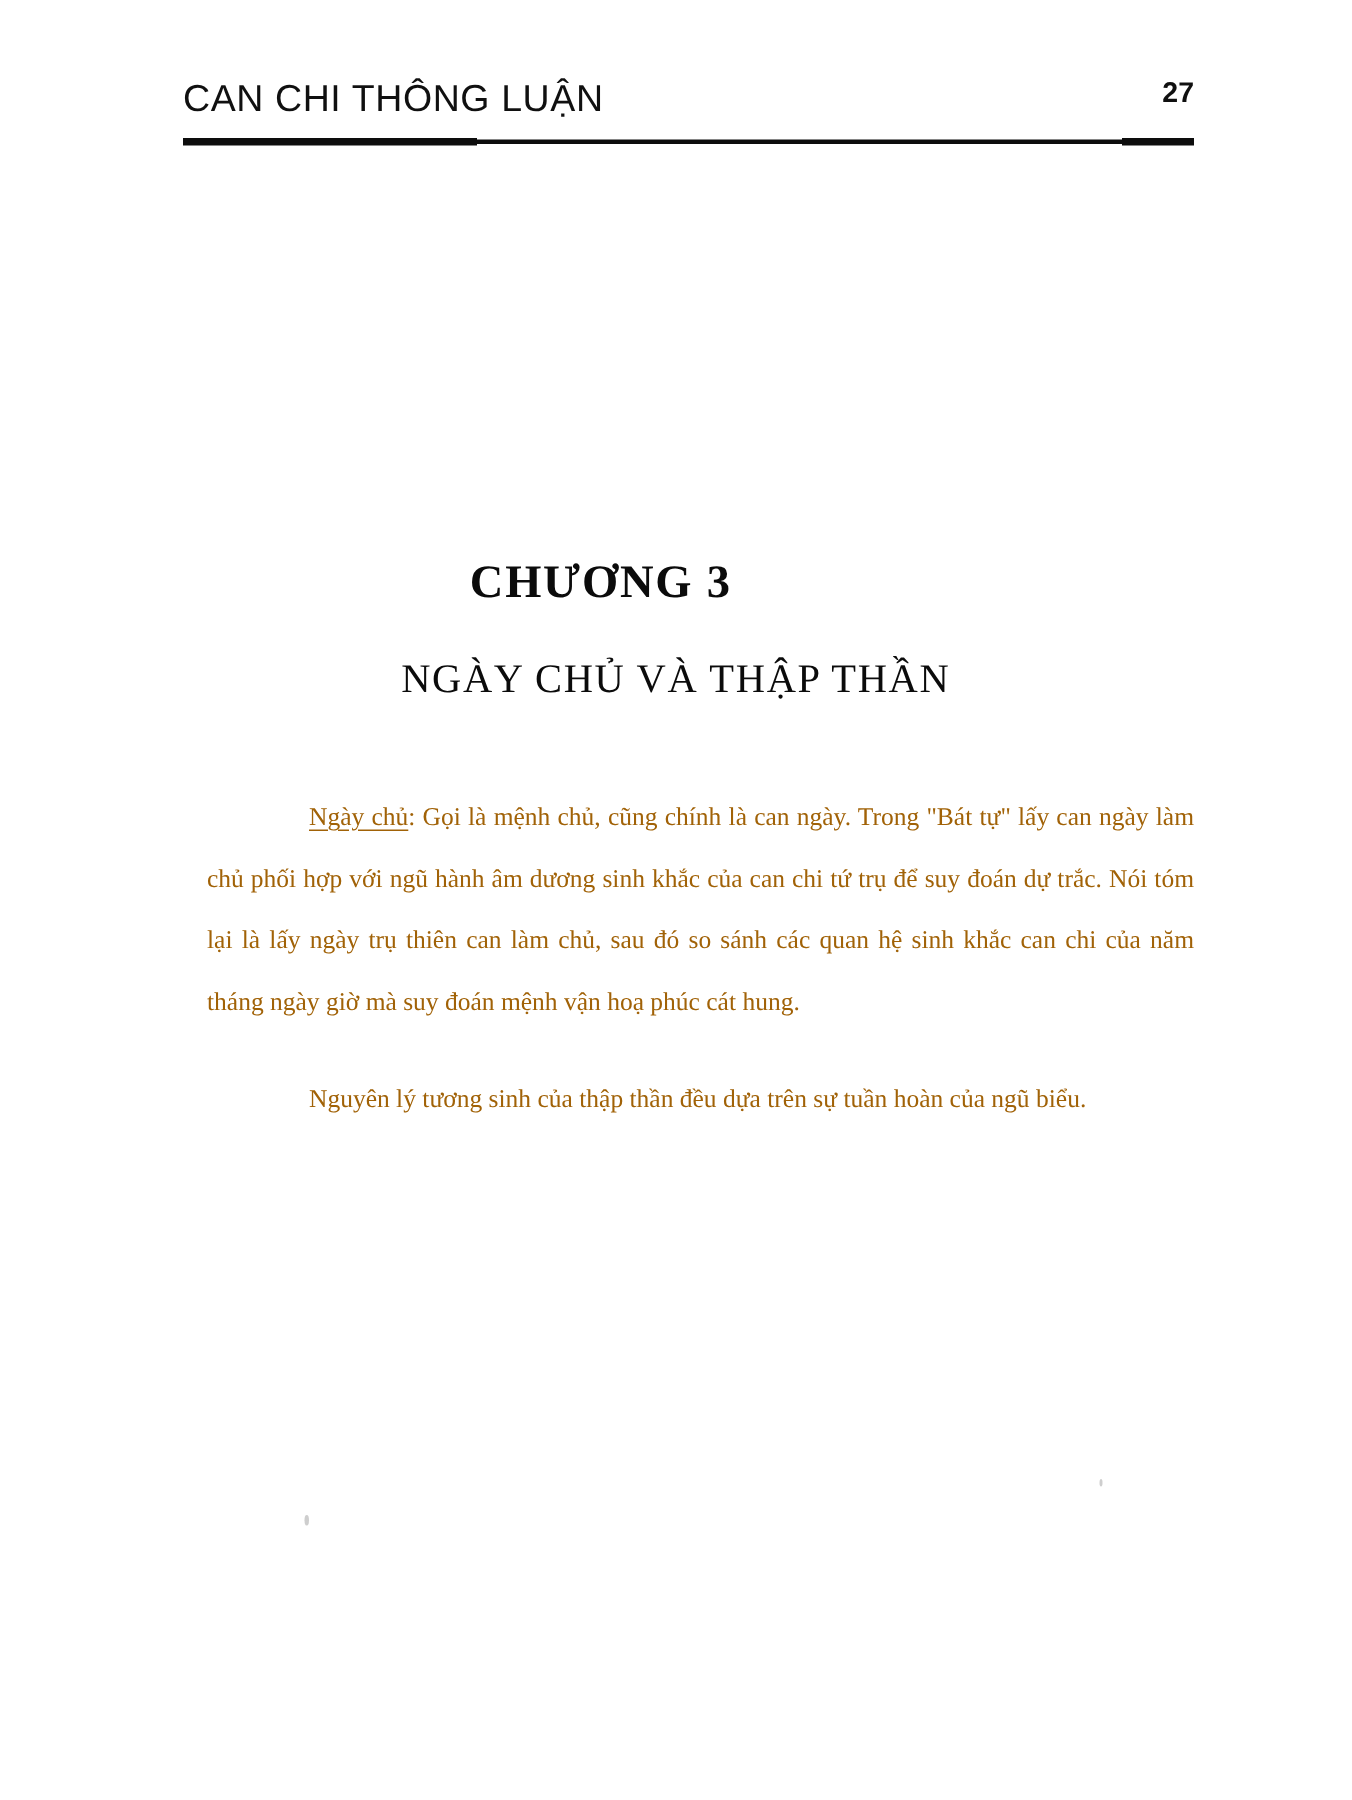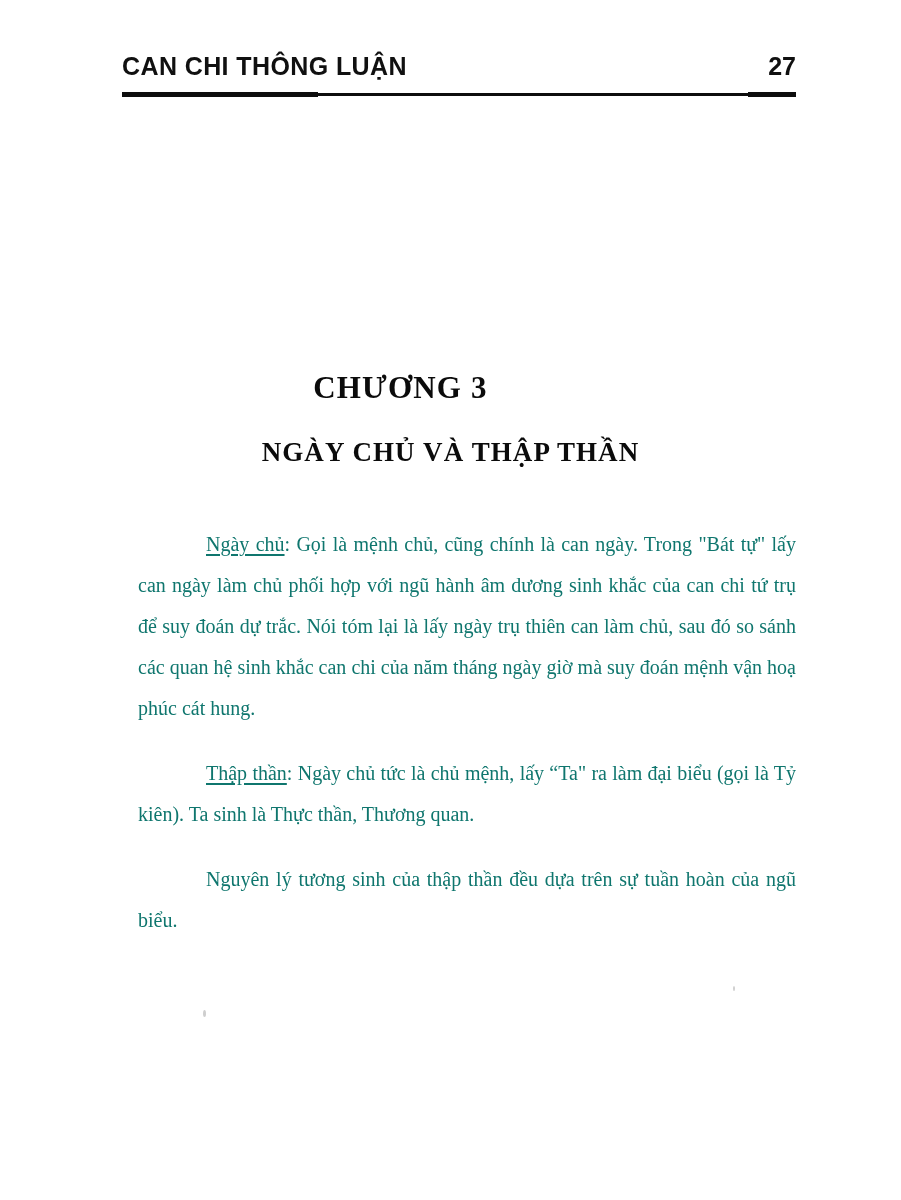--- a/index.html
+++ b/index.html
@@ -28,29 +28,29 @@
     width: 674px;
     height: 40px;
     display: flex;
     align-items: flex-start;
     justify-content: space-between;
   }
 
   .head-title {
     font-family: "Liberation Sans", "DejaVu Sans", sans-serif;
     font-size: 25px;
-    font-weight: 700;
+    font-weight: 400;
     letter-spacing: 0.4px;
     color: #101010;
     white-space: nowrap;
   }
 
   .head-folio {
     font-family: "Liberation Sans", "DejaVu Sans", sans-serif;
-    font-size: 25px;
+    font-size: 19px;
     font-weight: 700;
     color: #101010;
   }
 
   
   .head-rule {
     position: absolute;
     left: 122px;
     top: 92px;
     width: 674px;
@@ -78,41 +78,41 @@
     color: #0b0b0b;
   }
 
   .chapter-title {
     position: absolute;
     left: 0;
     top: 437px;
     width: 901px;
     text-align: center;
     font-size: 27px;
-    font-weight: bold;
+    font-weight: normal;
     letter-spacing: 1.1px;
     color: #0b0b0b;
   }
 
   
   .body-col {
     position: absolute;
     left: 138px;
     top: 524px;
     width: 658px;
   }
 
   p.para {
     margin: 0;
-    font-size: 20px;
+    font-size: 17px;
     line-height: 41px;
     text-align: justify;
     text-justify: inter-word;
     text-indent: 68px;
-    color: #0f766e;
+    color: #a16207;
   }
 
   p.para + p.para {
     margin-top: 24px;
   }
 
   .lead {
     text-decoration: underline;
     text-underline-offset: 3px;
   }
@@ -148,23 +148,20 @@
   <div class="chapter-number">CHƯƠNG 3</div>
 
   <div class="chapter-title">NGÀY CHỦ VÀ THẬP THẦN</div>
 
   <div class="body-col">
 
     <p class="para">
       <span class="lead">Ngày chủ</span><span>: </span><span>Gọi là mệnh chủ, cũng chính là can ngày. Trong "Bát tự" lấy can ngày làm chủ phối hợp với ngũ hành âm dương sinh khắc của can chi tứ trụ để suy đoán dự trắc. Nói tóm lại là lấy ngày trụ thiên can làm chủ, sau đó so sánh các quan hệ sinh khắc can chi của năm tháng ngày giờ mà suy đoán mệnh vận hoạ phúc cát hung.</span>
     </p>
 
-    <p class="para">
-      <span class="lead">Thập thần</span><span>: </span><span>Ngày chủ tức là chủ mệnh, lấy “Ta" ra làm đại biểu (gọi là Tỷ kiên). Ta sinh là Thực thần, Thương quan.</span>
-    </p>
 
 
     <p class="para">
       <span>Nguyên lý tương sinh của thập thần đều dựa trên sự tuần hoàn của ngũ biểu.</span>
     </p>
 
   </div>
 
   <span class="speck" style="left:733px; top:986px; width:2px; height:5px;"></span>
   <span class="speck" style="left:203px; top:1010px; width:3px; height:7px;"></span>

